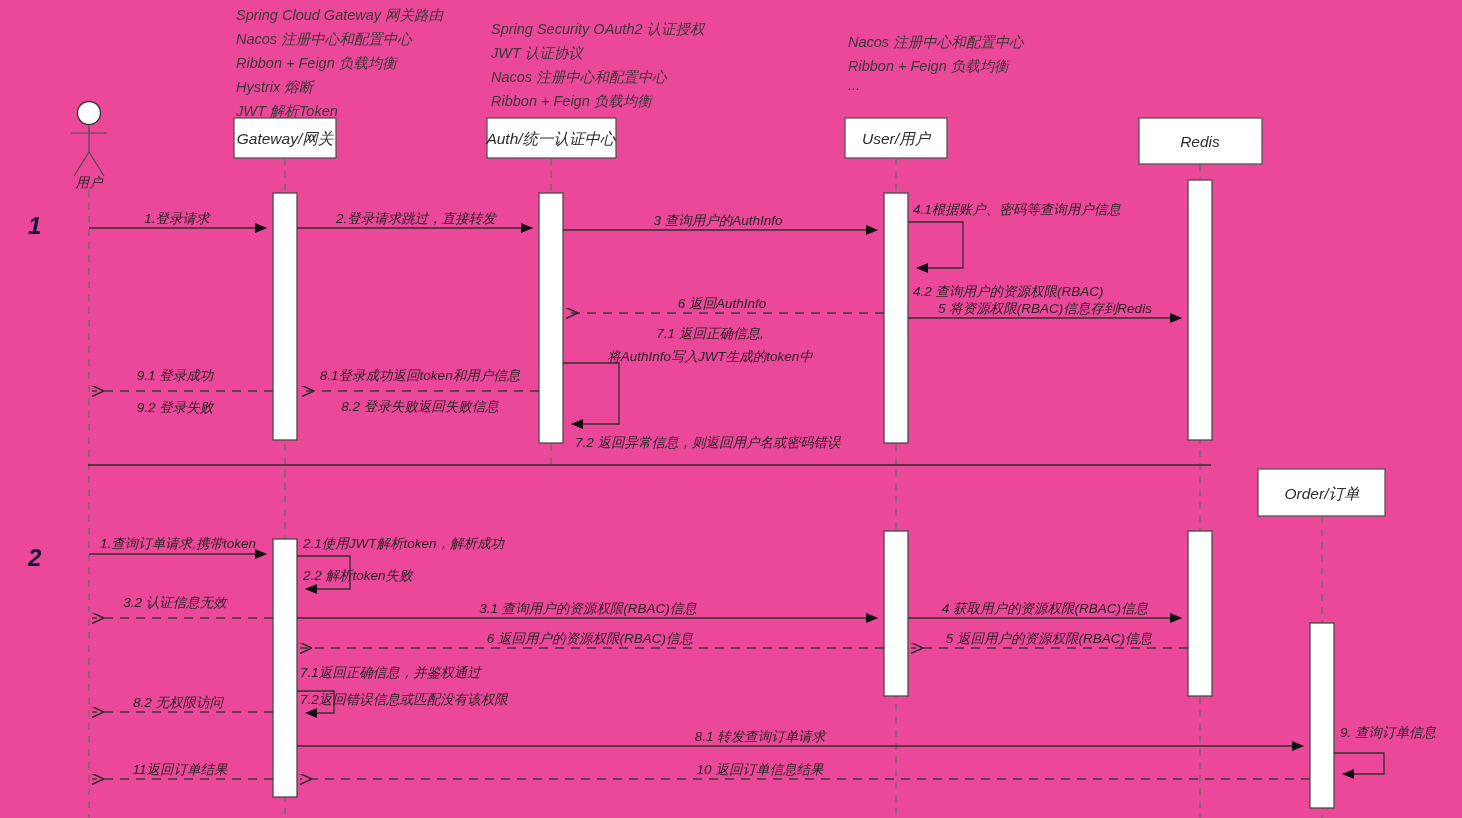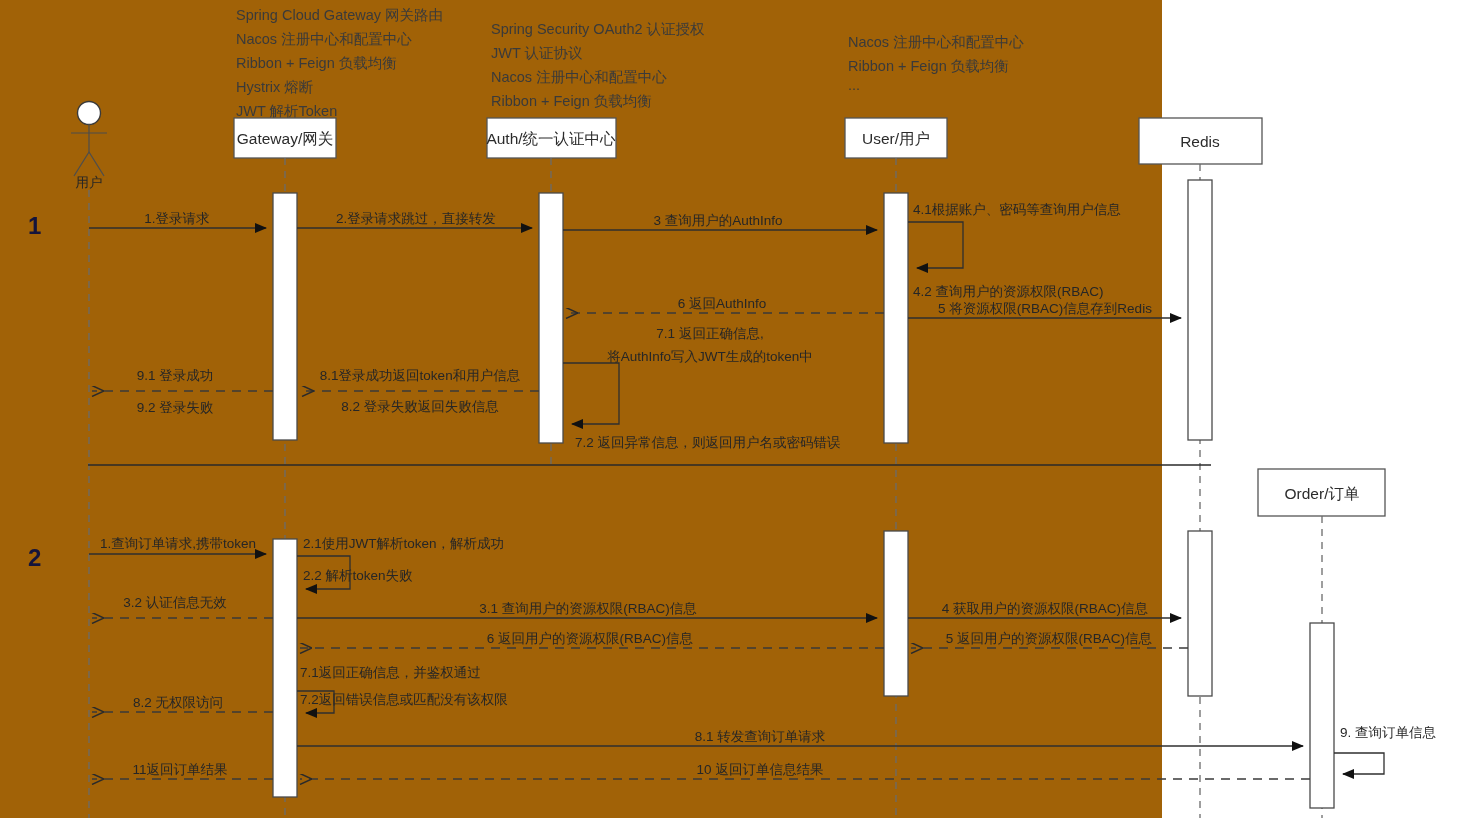--- a/index.html
+++ b/index.html
@@ -1,18 +1,18 @@
 <!DOCTYPE html>
 <html><head>
 <meta charset="utf-8">
 <style>
   html,body{margin:0;padding:0;background:#ffffff;}
   body{width:1462px;height:818px;overflow:hidden;
        font-family:"Liberation Sans","DejaVu Sans",sans-serif;}
-  #stage{position:relative;width:1162px;height:818px;background:#a16207;}
+  #stage{position:relative;width:1462px;height:818px;background:#ec4899;font-style:italic;}
   svg{position:absolute;left:0;top:0;}
   text{font-family:"Liberation Sans","DejaVu Sans",sans-serif;fill:#2b2b2b;}
   .note-txt{font-size:14.5px;fill:#3a3a3a;}
   .part-txt{font-size:15.5px;fill:#2b2b2b;}
   .msg-txt{font-size:13.5px;fill:#262626;}
   .actor-txt{font-size:13.5px;fill:#262626;}
   .sec-num{font-size:24px;font-weight:bold;fill:#14143c;}
   .ln{stroke:#4d4d4d;stroke-width:1.2;fill:none;}
   .lifeline{stroke:#6b6b6b;stroke-width:1.3;stroke-dasharray:7 6;fill:none;}
   .boxr{fill:#ffffff;stroke:#555;stroke-width:1.3;}

